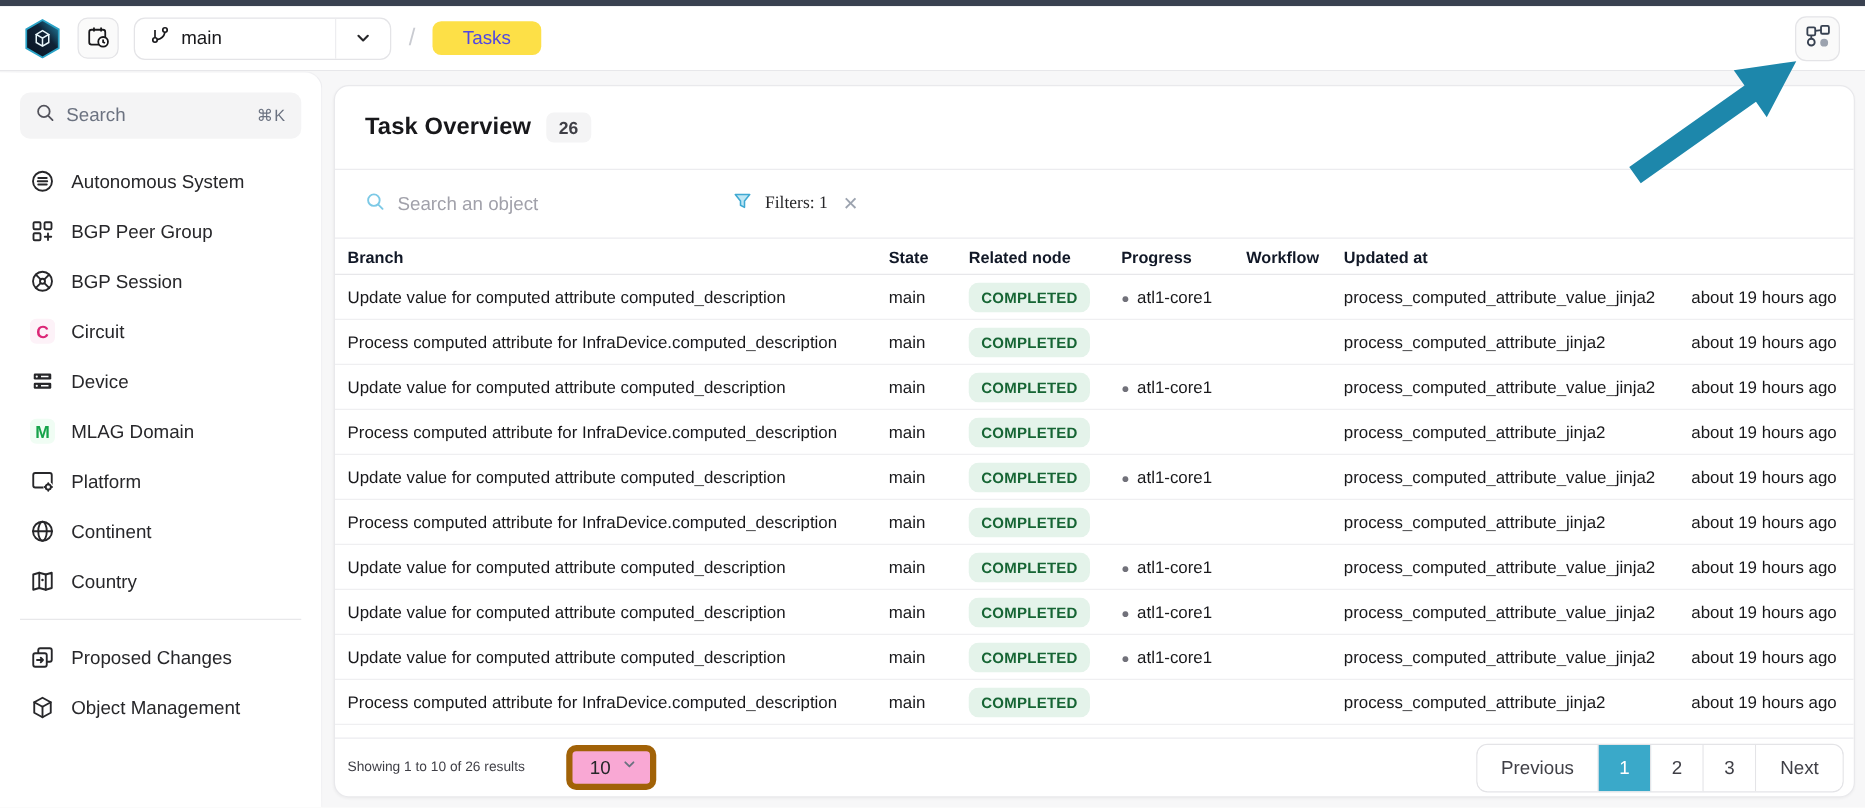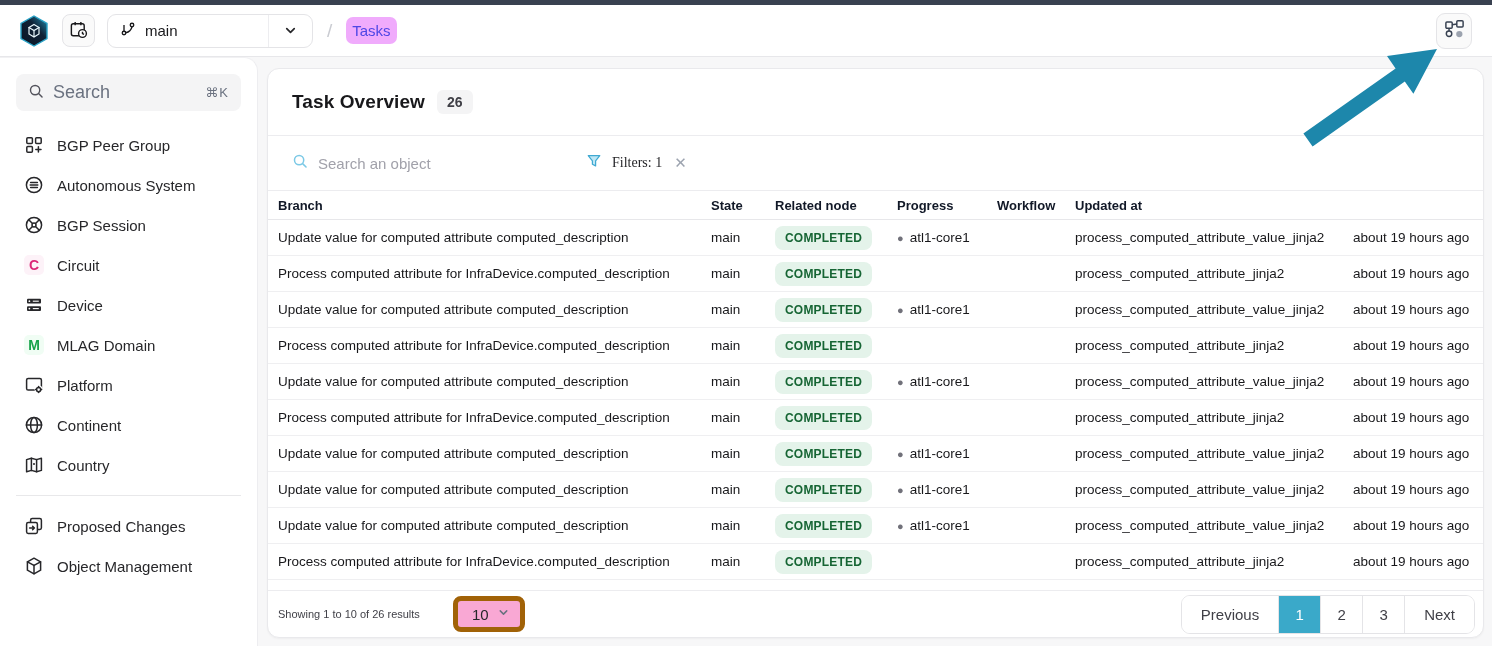--- a/index.html
+++ b/index.html
@@ -23,39 +23,39 @@
     width:206px; height:34px; border:1px solid #e4e4e7; border-radius:9px; background:#fff;
     display:flex; align-items:center; padding-left:12px; cursor:pointer;
   }
   .branch-select .branch-label { font-size:15px; color:#18181b; margin-left:9px; flex:1; }
   .branch-select .chev-zone {
     width:44px; height:100%; border-left:1px solid #ededf0;
     display:flex; align-items:center; justify-content:center;
   }
   .crumb-sep { color:#c9cbd1; font-size:19px; font-weight:300; margin:0 2px; }
   .crumb-pill {
-    background:#f0abfc; color:#4f46e5; font-size:15px;
-    padding:5px 6px; border-radius:7px; cursor:pointer;
+    background:#fde047; color:#4f46e5; font-size:15px;
+    padding:5px 24px; border-radius:7px; cursor:pointer;
   }
   .topbar-right { margin-left:auto; }
   .schema-btn { width:36px; height:36px; border-radius:9px; }
   
   .content { position:absolute; top:57px; left:0; right:0; bottom:0; background:#f7f7f8; }
   .sidebar {
     position:absolute; left:0; top:0; bottom:0; width:258px; background:#fff;
     border-top-right-radius:14px; border-right:1px solid #ededf0; border-top:1px solid #f1f1f3;
     padding:16px 16px 0 16px;
   }
   .search-box {
     height:37px; background:#f4f4f5; border-radius:8px; display:flex; align-items:center;
     padding:0 12px; gap:9px; cursor:text;
   }
   .search-box input {
     border:none; outline:none; background:transparent; flex:1; min-width:0;
-    font-family:inherit; font-size:18px; color:#3f3f46;
+    font-family:inherit; font-size:15px; color:#3f3f46;
   }
   .search-box input::placeholder { color:#6b7280; opacity:1; }
   .kbd-hint { font-size:13px; color:#6b7280; letter-spacing:1px; }
   .nav { margin-top:14px; }
   .nav-item {
     height:40px; display:flex; align-items:center; gap:13px; padding:0 8px;
     border-radius:8px; cursor:pointer;
   }
   .nav-item .ic { width:20px; height:20px; display:flex; align-items:center; justify-content:center; flex:none; }
   .nav-item .lbl { font-size:15px; font-weight:500; color:#27272a; white-space:nowrap; }
@@ -219,39 +219,39 @@
       </span>
       <input type="text" placeholder="Search" style="">
       <span class="kbd-hint">⌘K</span>
     </div>
 
     <nav class="nav">
 
     <div class="nav-item">
           <span class="ic">
             <svg width="20" height="20" viewBox="0 0 20 20" fill="none" stroke="#27272a" stroke-width="1.5" stroke-linecap="round" stroke-linejoin="round">
+              <circle cx="10" cy="10" r="7.6"></circle>
+              <line x1="6.6" y1="7.4" x2="13.4" y2="7.4"></line>
+              <line x1="6.2" y1="10" x2="13.8" y2="10"></line>
+              <line x1="6.6" y1="12.6" x2="13.4" y2="12.6"></line>
+            </svg>
+          </span>
+          <span class="lbl">Autonomous System</span>
+        </div>
+        <div class="nav-item">
+          <span class="ic">
+            <svg width="20" height="20" viewBox="0 0 20 20" fill="none" stroke="#27272a" stroke-width="1.5" stroke-linecap="round" stroke-linejoin="round">
               <rect x="2.8" y="2.8" width="5.6" height="5.6" rx="1"></rect>
               <rect x="11.6" y="2.8" width="5.6" height="5.6" rx="1"></rect>
               <rect x="2.8" y="11.6" width="5.6" height="5.6" rx="1"></rect>
               <line x1="14.4" y1="11.8" x2="14.4" y2="17"></line>
               <line x1="11.8" y1="14.4" x2="17" y2="14.4"></line>
             </svg>
           </span>
           <span class="lbl">BGP Peer Group</span>
-        </div>
-        <div class="nav-item">
-          <span class="ic">
-            <svg width="20" height="20" viewBox="0 0 20 20" fill="none" stroke="#27272a" stroke-width="1.5" stroke-linecap="round" stroke-linejoin="round">
-              <circle cx="10" cy="10" r="7.6"></circle>
-              <line x1="6.6" y1="7.4" x2="13.4" y2="7.4"></line>
-              <line x1="6.2" y1="10" x2="13.8" y2="10"></line>
-              <line x1="6.6" y1="12.6" x2="13.4" y2="12.6"></line>
-            </svg>
-          </span>
-          <span class="lbl">Autonomous System</span>
         </div>
         <div class="nav-item">
           <span class="ic">
             <svg width="20" height="20" viewBox="0 0 20 20" fill="none" stroke="#27272a" stroke-width="1.5" stroke-linecap="round" stroke-linejoin="round">
               <circle cx="10" cy="10" r="7.6"></circle>
               <circle cx="10" cy="10" r="2"></circle>
               <line x1="11.5" y1="8.5" x2="15.3" y2="4.7"></line>
               <line x1="8.5" y1="8.5" x2="4.7" y2="4.7"></line>
               <line x1="8.5" y1="11.5" x2="4.7" y2="15.3"></line>
               <line x1="11.5" y1="11.5" x2="15.3" y2="15.3"></line>

